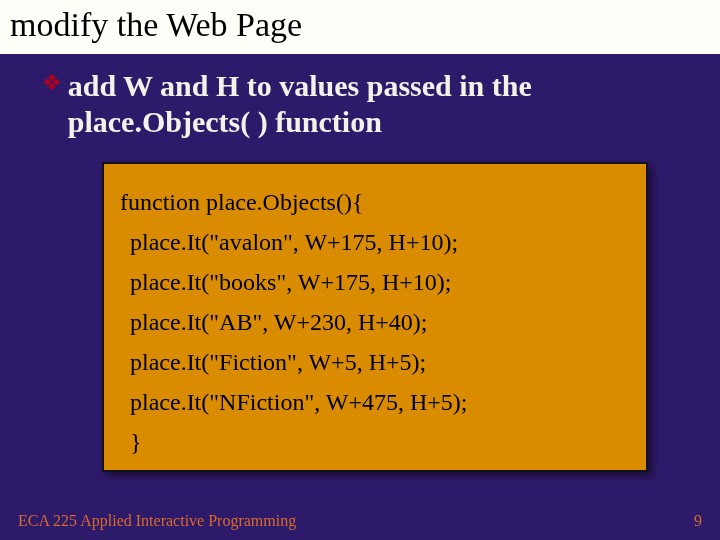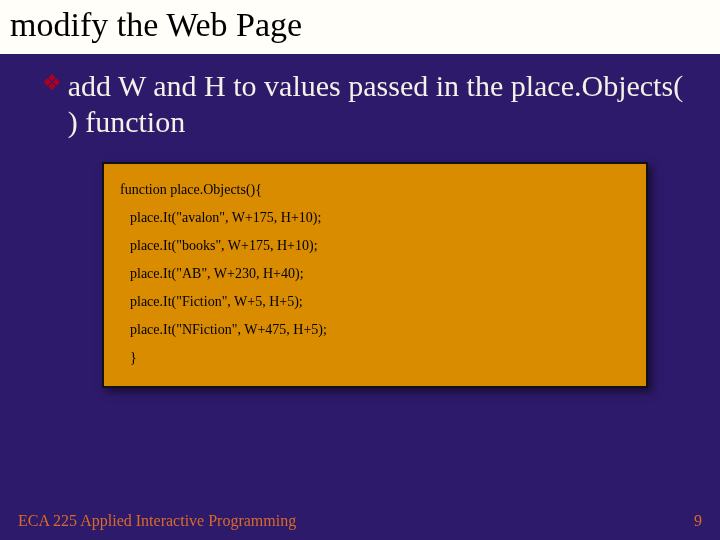--- a/index.html
+++ b/index.html
@@ -34,34 +34,36 @@
     color: #b00020;
     font-size: 22px;
     line-height: 34px;
     flex: 0 0 auto;
   }
   .bullet-text {
     color: #f4f2e8;
     font-size: 30px;
     line-height: 36px;
     padding-top: 2px;
+    font-weight: bold;
   }
   .codebox {
     margin: 22px 40px 0 60px;
     background: #d98c00;
     border: 2px solid #111;
     box-shadow: 4px 4px 8px rgba(0,0,0,0.5);
     padding: 12px 16px 14px 16px;
   }
   .codebox .line {
     color: #000;
-    font-size: 14px;
+    font-size: 24px;
     line-height: 28px;
     font-family: "Times New Roman", Times, serif;
     white-space: pre;
+    margin-top: 12px;
   }
   .indent { padding-left: 10px; }
   .footer {
     position: absolute;
     left: 0; right: 0; bottom: 10px;
     display: flex;
     justify-content: space-between;
     padding: 0 18px;
     color: #d96b2a;
     font-size: 16px;

